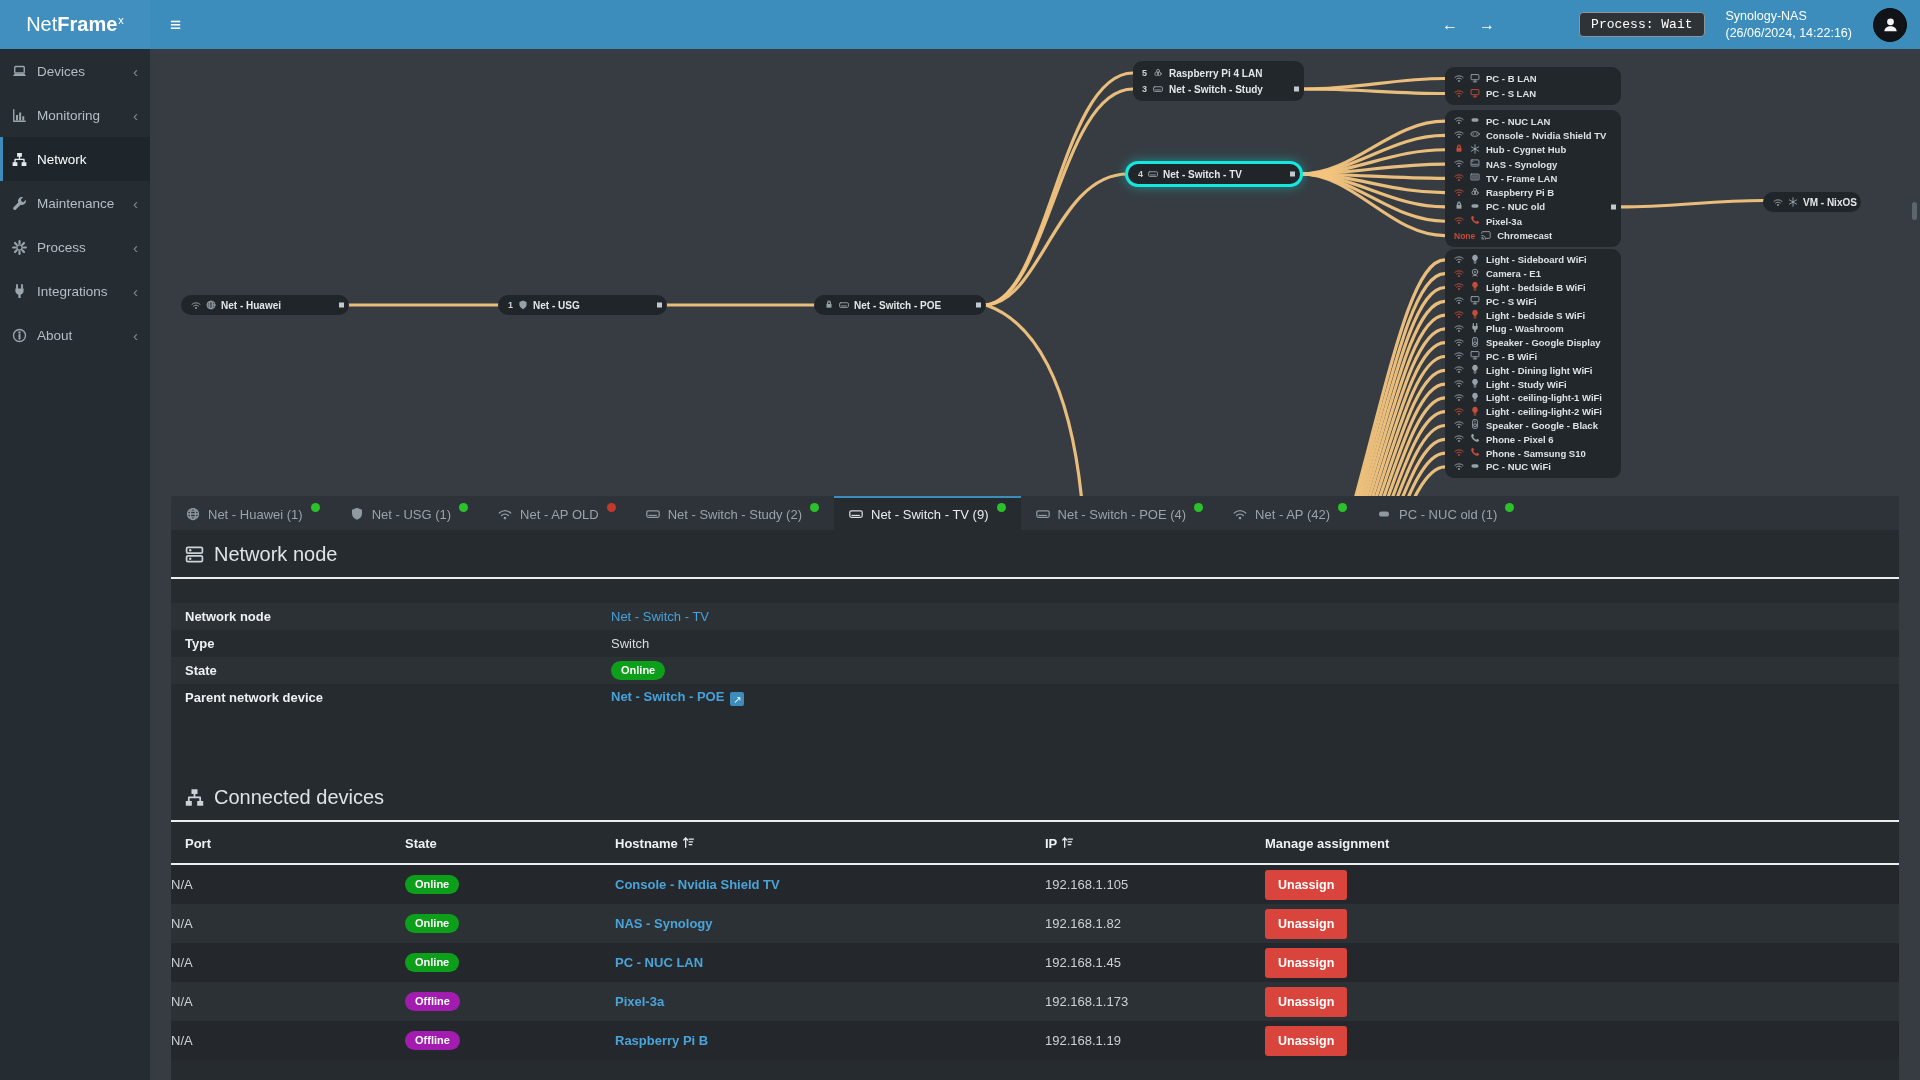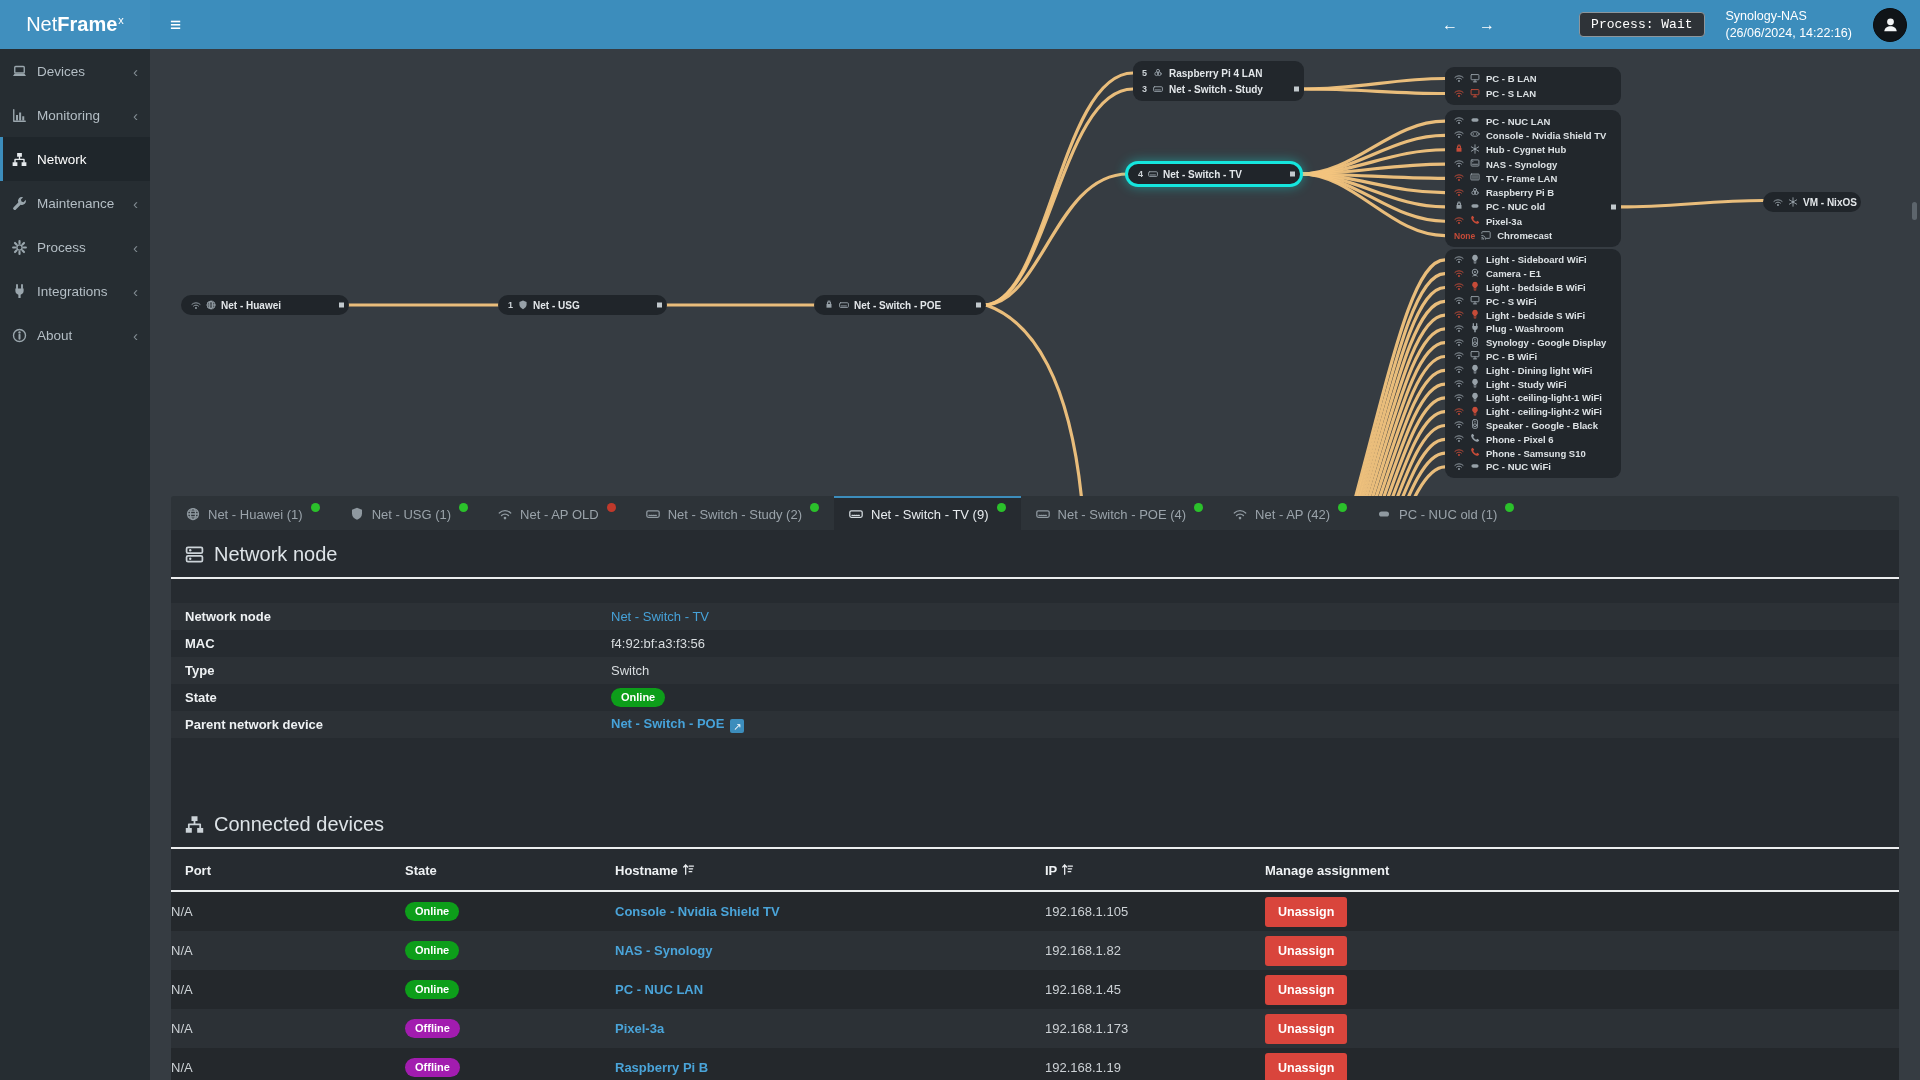--- a/index.html
+++ b/index.html
@@ -628,21 +628,21 @@
                 <circle class="f" cx="6" cy="9.5" r="1.15"></circle>
               </svg>
             </span></span>
       <span class="gray"><span class="ic">
               <svg viewBox="0 0 12 12">
                 <rect class="s" x="3.1" y=".8" width="5.8" height="10.4" rx="1.7"></rect>
                 <circle class="s" cx="6" cy="7.5" r="1.8"></circle>
                 <circle class="f" cx="6" cy="3.3" r=".85"></circle>
               </svg>
             </span></span>
-      <span>Synology - Google Display</span>
+      <span>Speaker - Google Display</span>
       </div>
         <div class="leaf" style="height:13.8px">
       <span class="gray"><span class="ic">
               <svg viewBox="0 0 12 12">
                 <path class="s" d="M1.1 5.2a7 7 0 0 1 9.8 0"></path>
                 <path class="s" d="M3 7.3a4.2 4.2 0 0 1 6 0"></path>
                 <circle class="f" cx="6" cy="9.5" r="1.15"></circle>
               </svg>
             </span></span>
       <span class="gray"><span class="ic">
@@ -874,24 +874,20 @@
             <circle class="f" cx="3.3" cy="8.65" r=".75"></circle>
           </svg>
         </span>
       <span>Network node</span>
     </div>
     <div class="hr"></div>
     <div class="details" id="details">
         <div class="drow">
     <div class="dlabel">Network node</div>
           <div class="dvalue"><a class="dlink">Net - Switch - TV</a></div>
-        </div>
-        <div class="drow">
-    <div class="dlabel">MAC</div>
-          <div class="dvalue"><span>f4:92:bf:a3:f3:56</span></div>
         </div>
         <div class="drow">
     <div class="dlabel">Type</div>
           <div class="dvalue"><span>Switch</span></div>
         </div>
         <div class="drow">
     <div class="dlabel">State</div>
           <div class="dvalue"><span class="badge online">Online</span></div>
         </div>
         <div class="drow">

